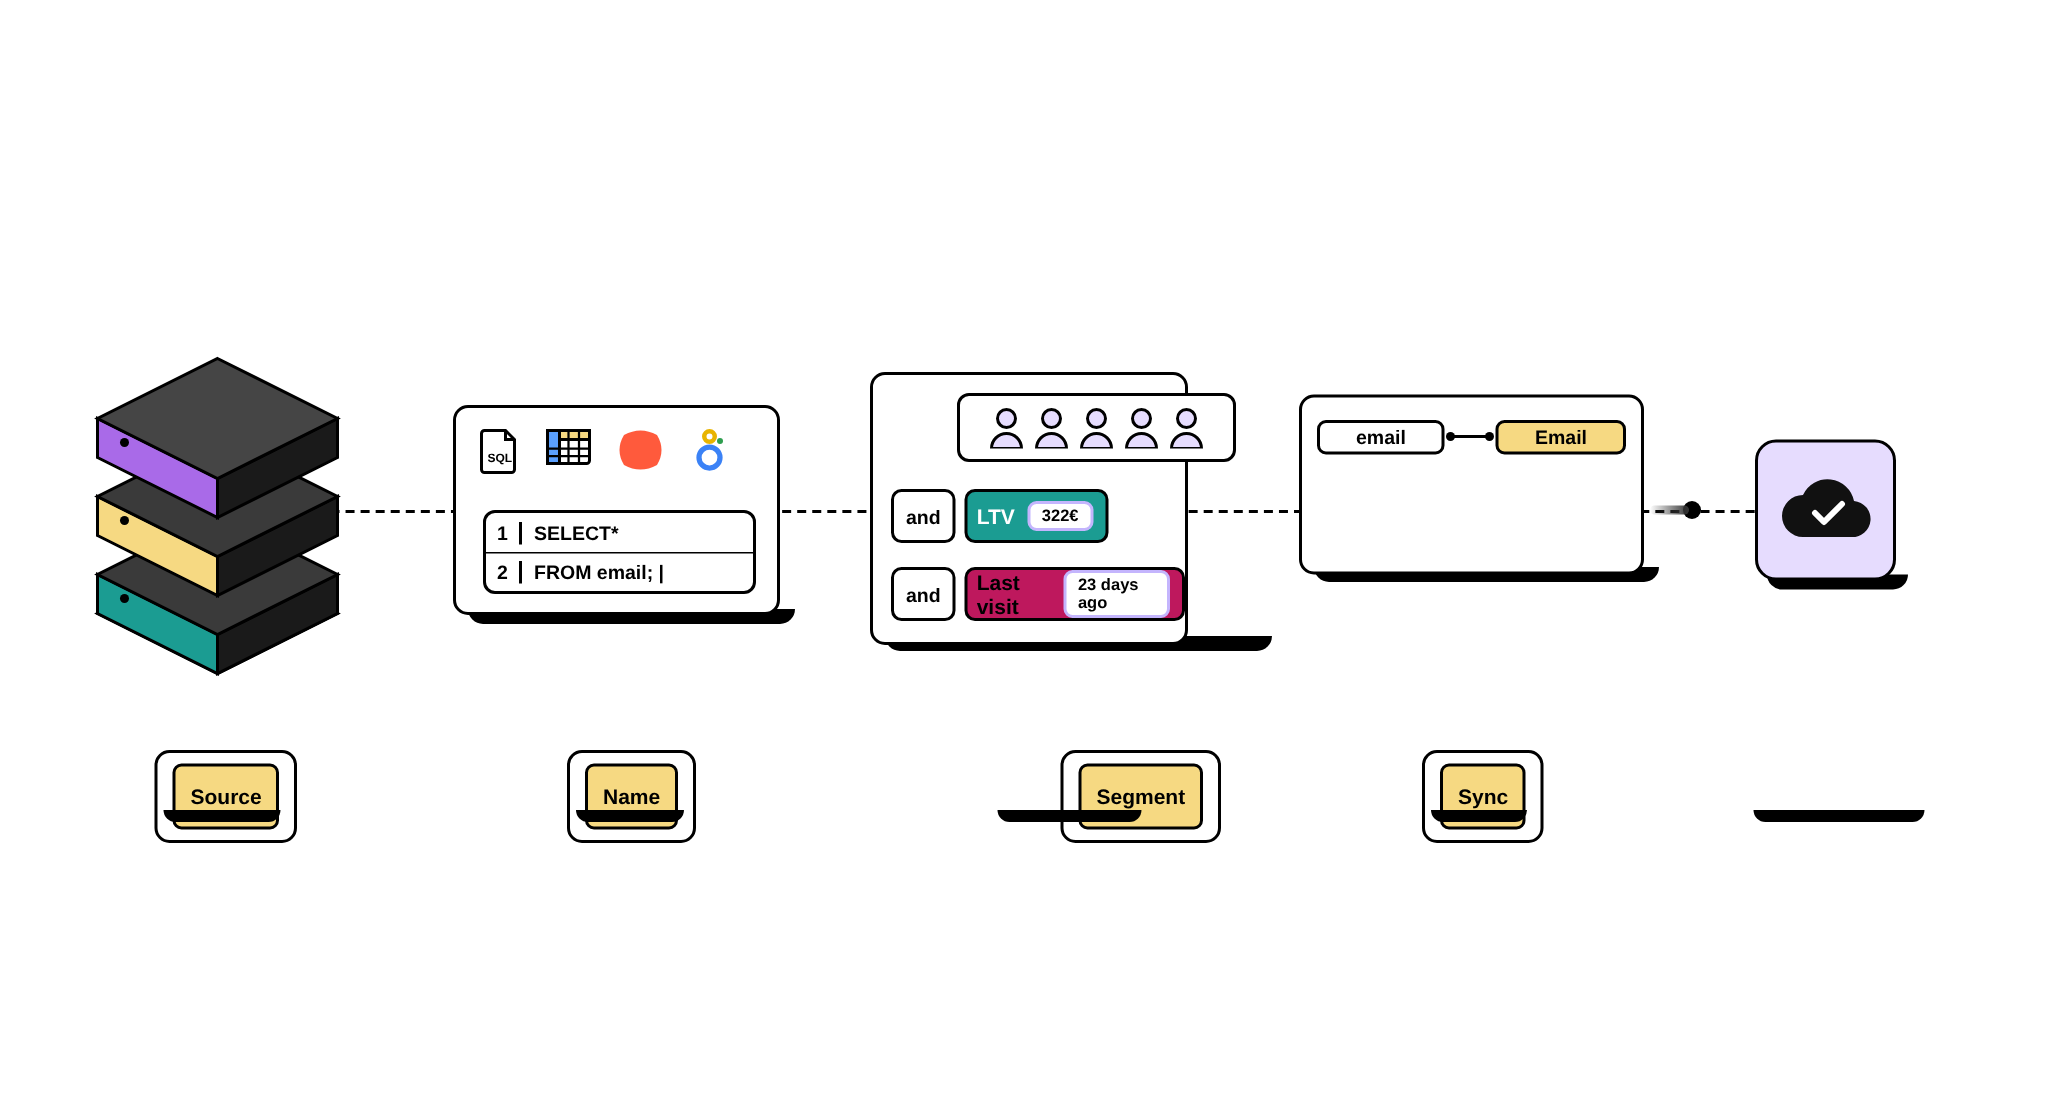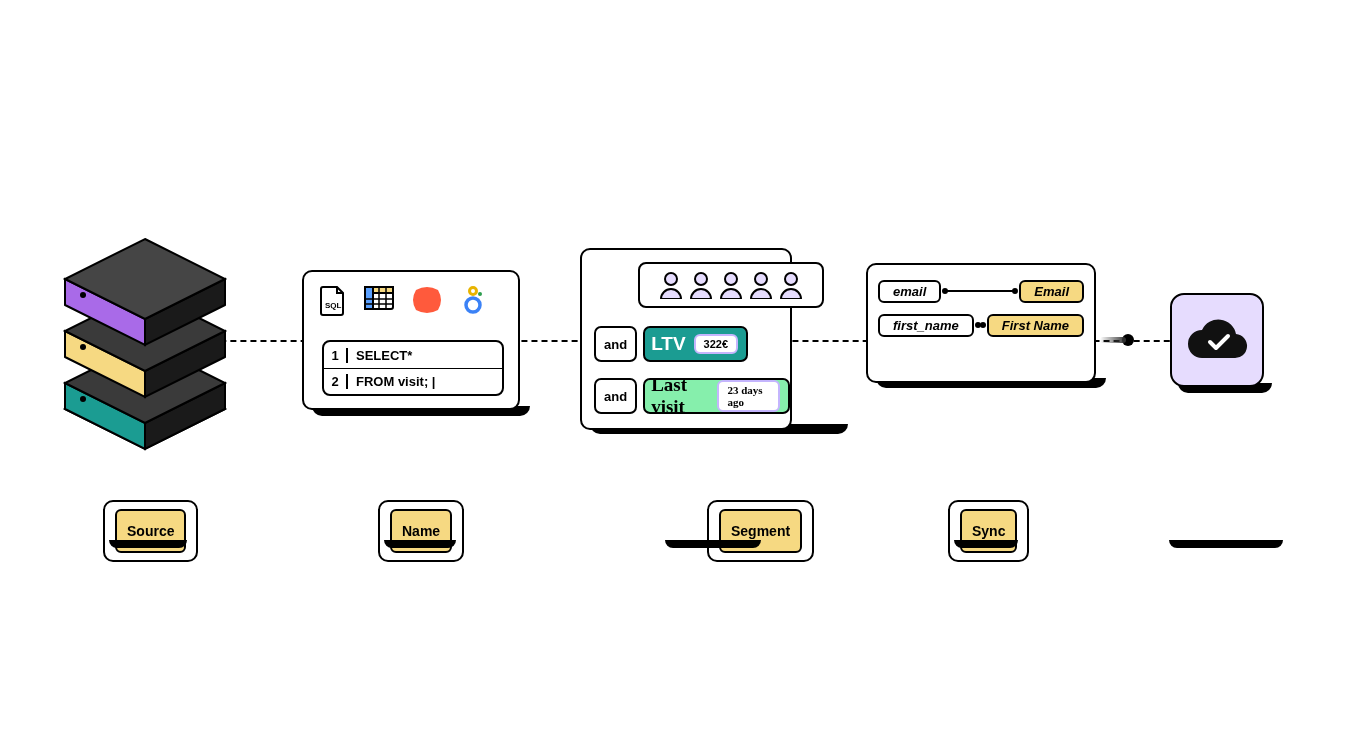--- a/index.html
+++ b/index.html
@@ -143,22 +143,22 @@
 }
 .clause-body {
   display: flex;
   align-items: center;
   border: 2px solid #000;
   border-radius: 7px;
   padding: 0 8px 0 6px;
   gap: 8px;
 }
 .clause-ltv { background: #1b9c92; }
-.clause-visit { background: #86efac; font-family: Liberation Serif, serif; }
-.clause-key { font-size: 19px; font-weight: 600; }
+.clause-visit { background: #be185d; }
+.clause-key { font-size: 14px; font-weight: 600; }
 .clause-ltv .clause-key { color: #fff; }
 .clause-val {
   border: 2px solid #c4b5fd;
   border-radius: 6px;
   background: #fff;
   font-size: 11px;
   font-weight: 700;
   padding: 2px 8px;
 }
 
@@ -174,23 +174,22 @@
   align-items: center;
 }
 .mr1 { top: 12px; }
 .mr2 { top: 46px; }
 .mr3 { top: 80px; }
 .chip {
   border: 2px solid #000;
   border-radius: 6px;
   font-size: 13px;
   font-weight: 700;
-  padding: 2px 13px;
+  padding: 2px 24px;
   white-space: nowrap;
-  font-style: italic;
 }
 .chip-src { background: #fff; }
 .chip-dst { background: #f6d982; }
 .map-line { flex: 1; border-top: 2px solid #000; margin: 0 4px; position: relative; }
 .map-line::before, .map-line::after {
   content: "";
   position: absolute;
   width: 6px; height: 6px;
   background: #000;
   border-radius: 50%;
@@ -318,21 +317,21 @@
       <circle cx="20" cy="8" r="2" fill="#2e9e4f"></circle>
     </svg>
   </div>
   <div class="code-box">
     <div class="code-line">
       <div class="lineno">1</div>
       <div class="codetxt">SELECT*</div>
     </div>
     <div class="code-line">
       <div class="lineno">2</div>
-      <div class="codetxt">FROM visit; |</div>
+      <div class="codetxt">FROM email; |</div>
     </div>
   </div>
 </div>
 <div class="shadowbar model-shadow"></div>
 
 <div class="panel seg-panel">
   <div class="people-box">
     <svg class="person" viewBox="0 0 24 28">
         <circle cx="12" cy="8" r="6" fill="#e6dcfe" stroke="#000" stroke-width="2"></circle>
         <path d="M2 28 a10 10 0 0 1 20 0 z" fill="#e6dcfe" stroke="#000" stroke-width="2"></path>
@@ -370,25 +369,20 @@
   </div>
 </div>
 <div class="shadowbar seg-shadow"></div>
 
 <div class="panel sync-panel">
   <div class="map-row mr1">
     <span class="chip chip-src">email</span>
     <span class="map-line"></span>
     <span class="chip chip-dst">Email</span>
   </div>
-  <div class="map-row mr2">
-    <span class="chip chip-src">first_name</span>
-    <span class="map-line"></span>
-    <span class="chip chip-dst">First Name</span>
-  </div>
 </div>
 <div class="shadowbar sync-shadow"></div>
 
 <div class="dest-box">
   <svg width="70" height="48" viewBox="0 0 70 48">
     <path d="M20 42 a14 14 0 0 1 0 -28 a18 18 0 0 1 34 4 a12 12 0 0 1 -2 24 z" fill="#111"></path>
     <path d="M28 26 l6 6 l12 -12" fill="none" stroke="#fff" stroke-width="4" stroke-linecap="round" stroke-linejoin="round"></path>
   </svg>
 </div>
 <div class="dest-shadow"></div>

